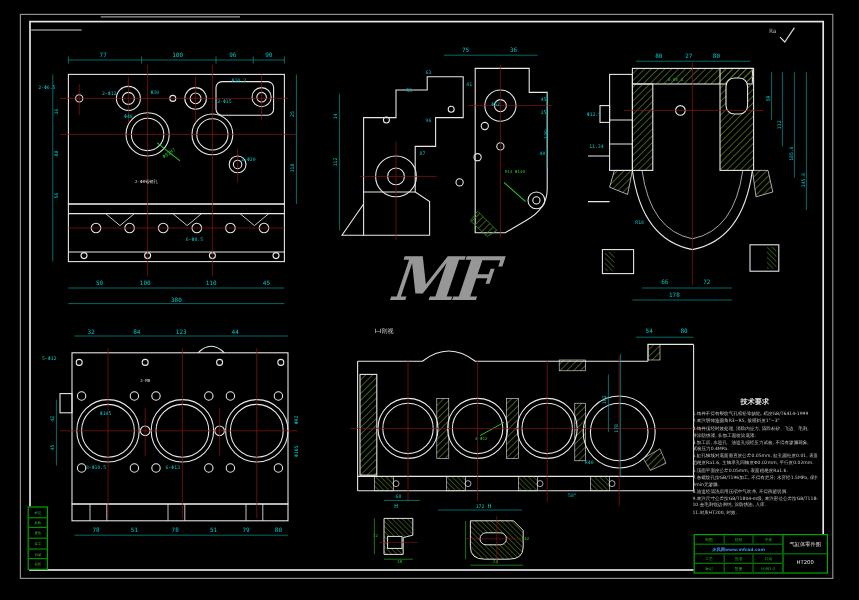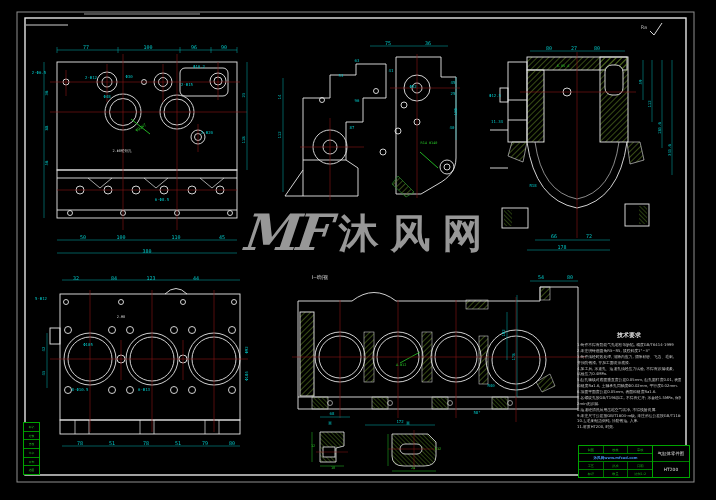--- a/index.html
+++ b/index.html
@@ -321,21 +321,20 @@
       <span class="ann dim" style="left: 408px; top: 423px; font-size: 5px;">H</span>
       <span class="ann green" style="left: 313px; top: 447px; font-size: 3.5px;">12</span>
       <span class="ann green" style="left: 333px; top: 469px; font-size: 3.5px;">18</span>
       <span class="ann green" style="left: 438px; top: 450px; font-size: 3.5px;">Φ12</span>
       <span class="ann green" style="left: 413px; top: 469px; font-size: 3.5px;">24</span>
     </div>
 
 <div id="watermark">
   <div class="wm-row">
     <span class="wm-logo">MF</span>
-    <span class="wm-name">沐风网</span>
   </div>
 </div>
 
 <div id="tech">
   <div class="tech-title">技术要求</div>
   <div id="tech-lines">
         <div class="tech-line">1.铸件不得有裂纹气孔缩松等缺陷, 精度GB/T6414-1999</div>
         <div class="tech-line">2.未注明铸造圆角R3~R5, 拔模斜度1°~3°</div>
         <div class="tech-line">3.铸件须经时效处理, 消除内应力, 清除粘砂、飞边、毛刺,</div>
         <div class="tech-line">并涂防锈漆, 非加工面喷涂底漆.</div>

